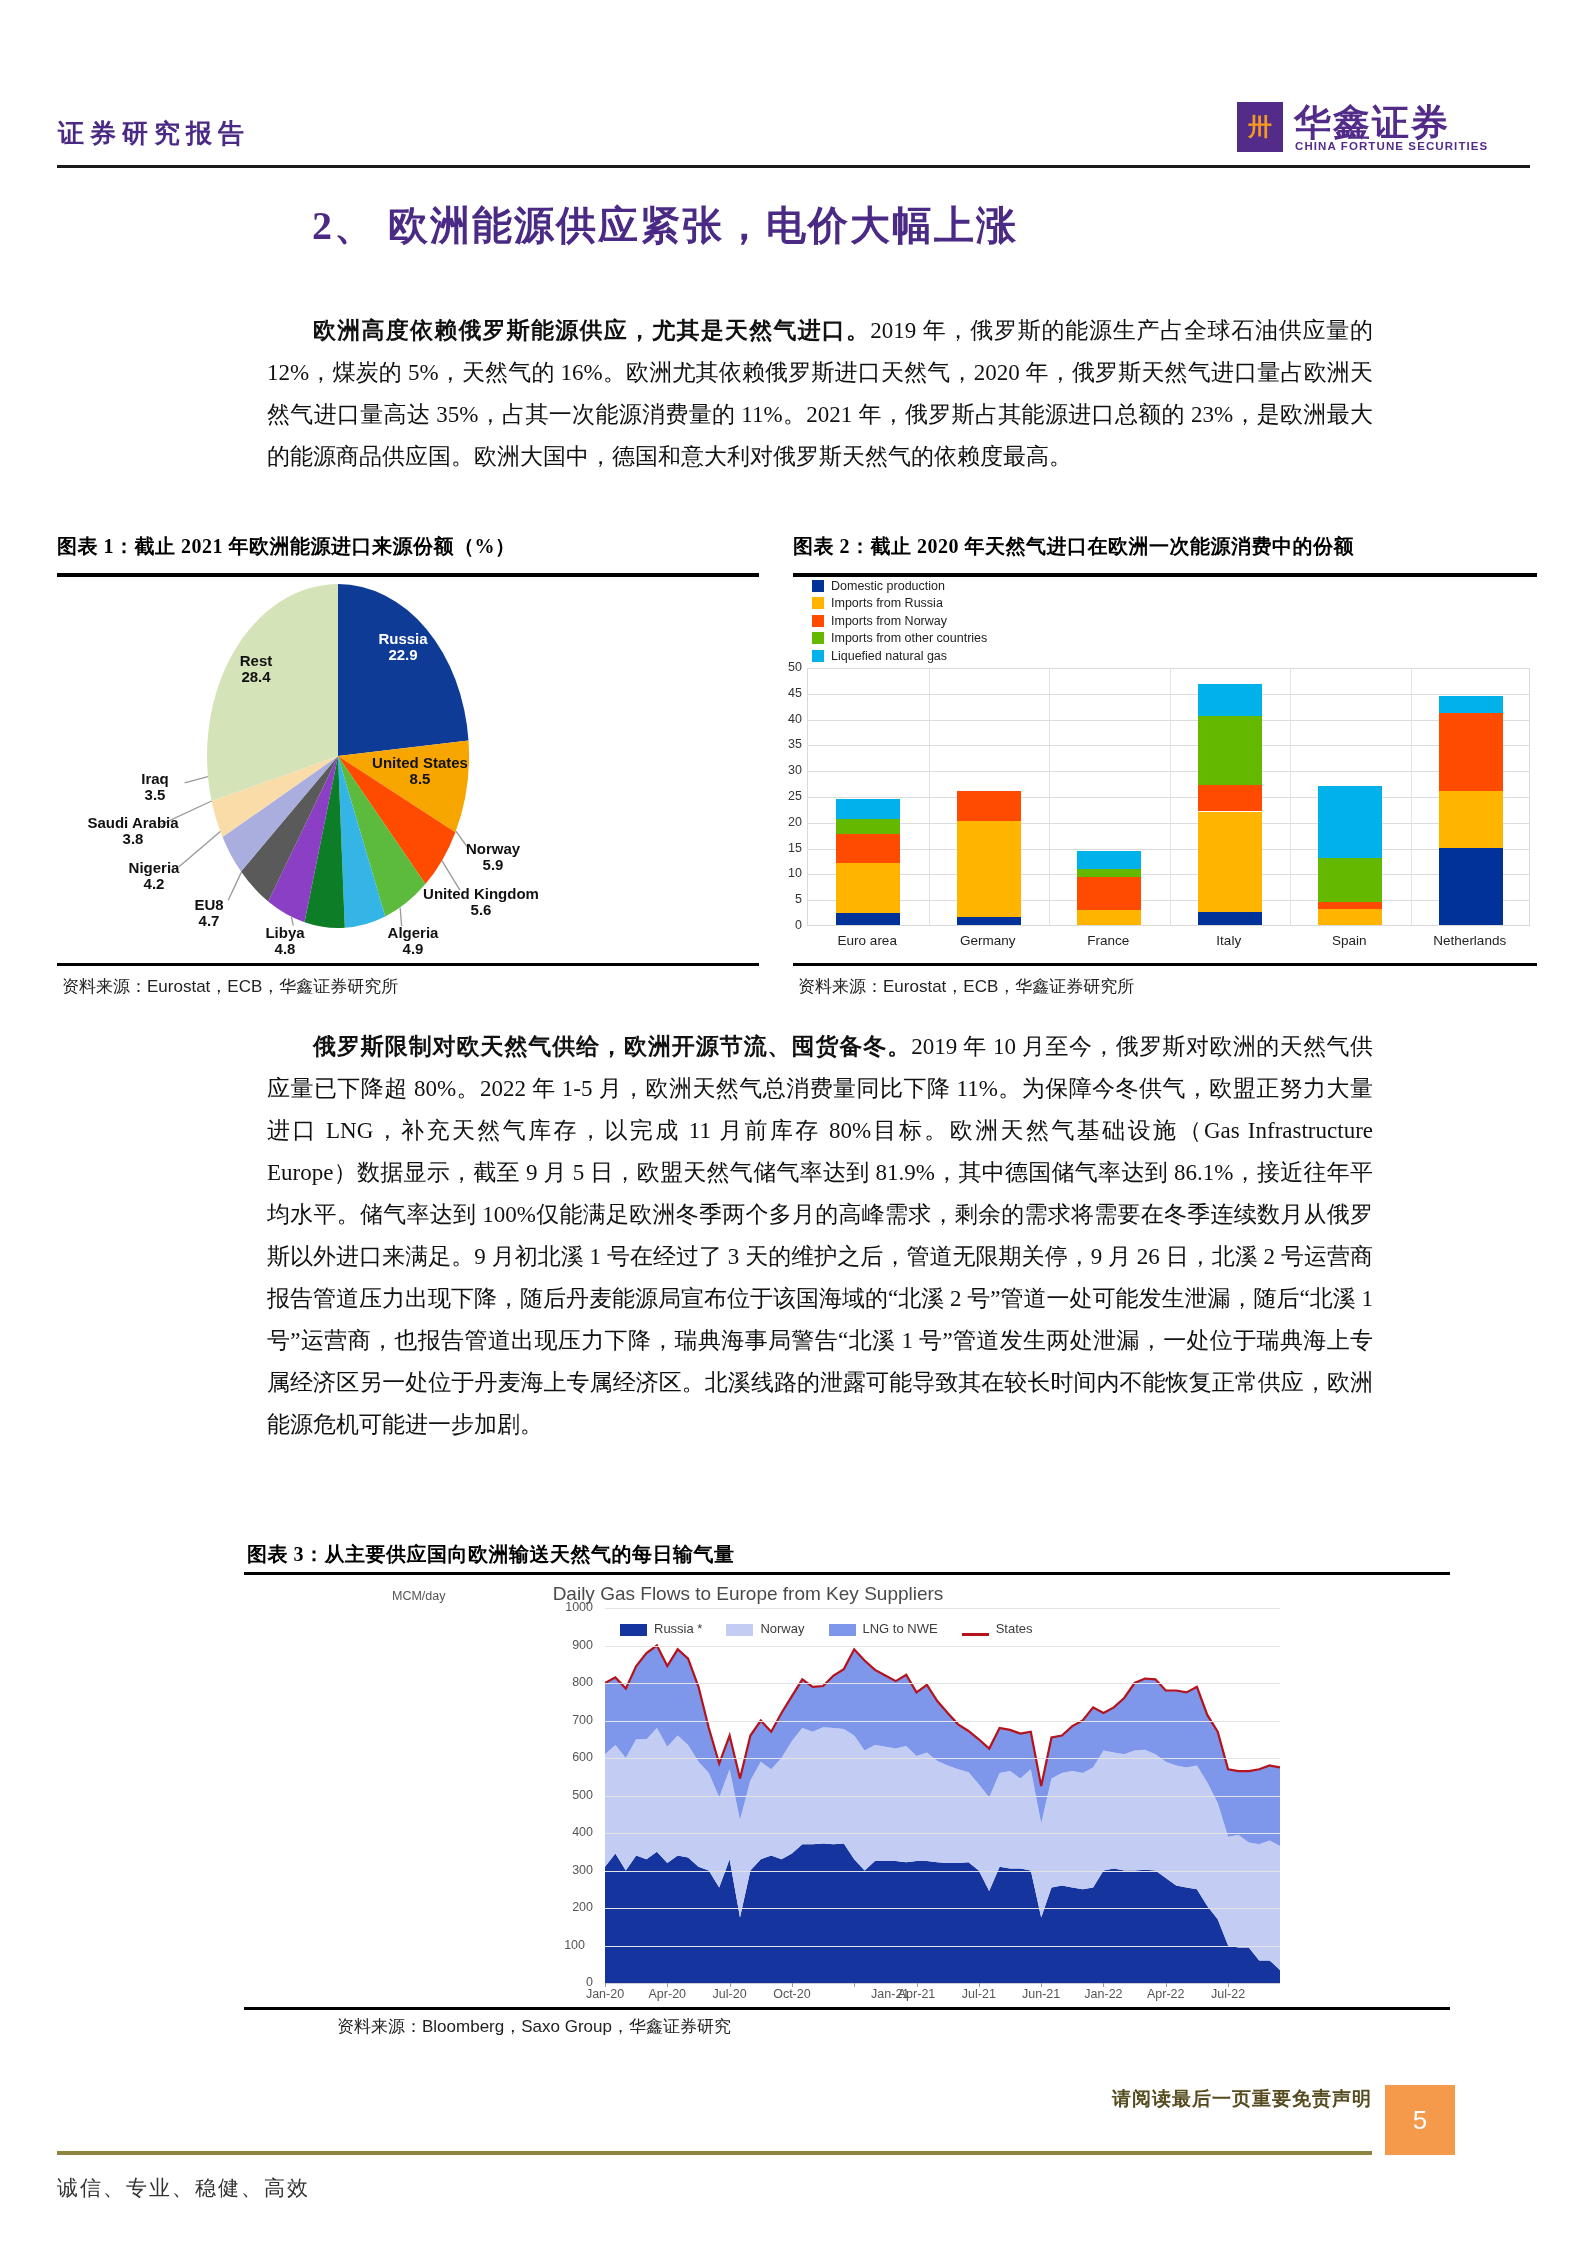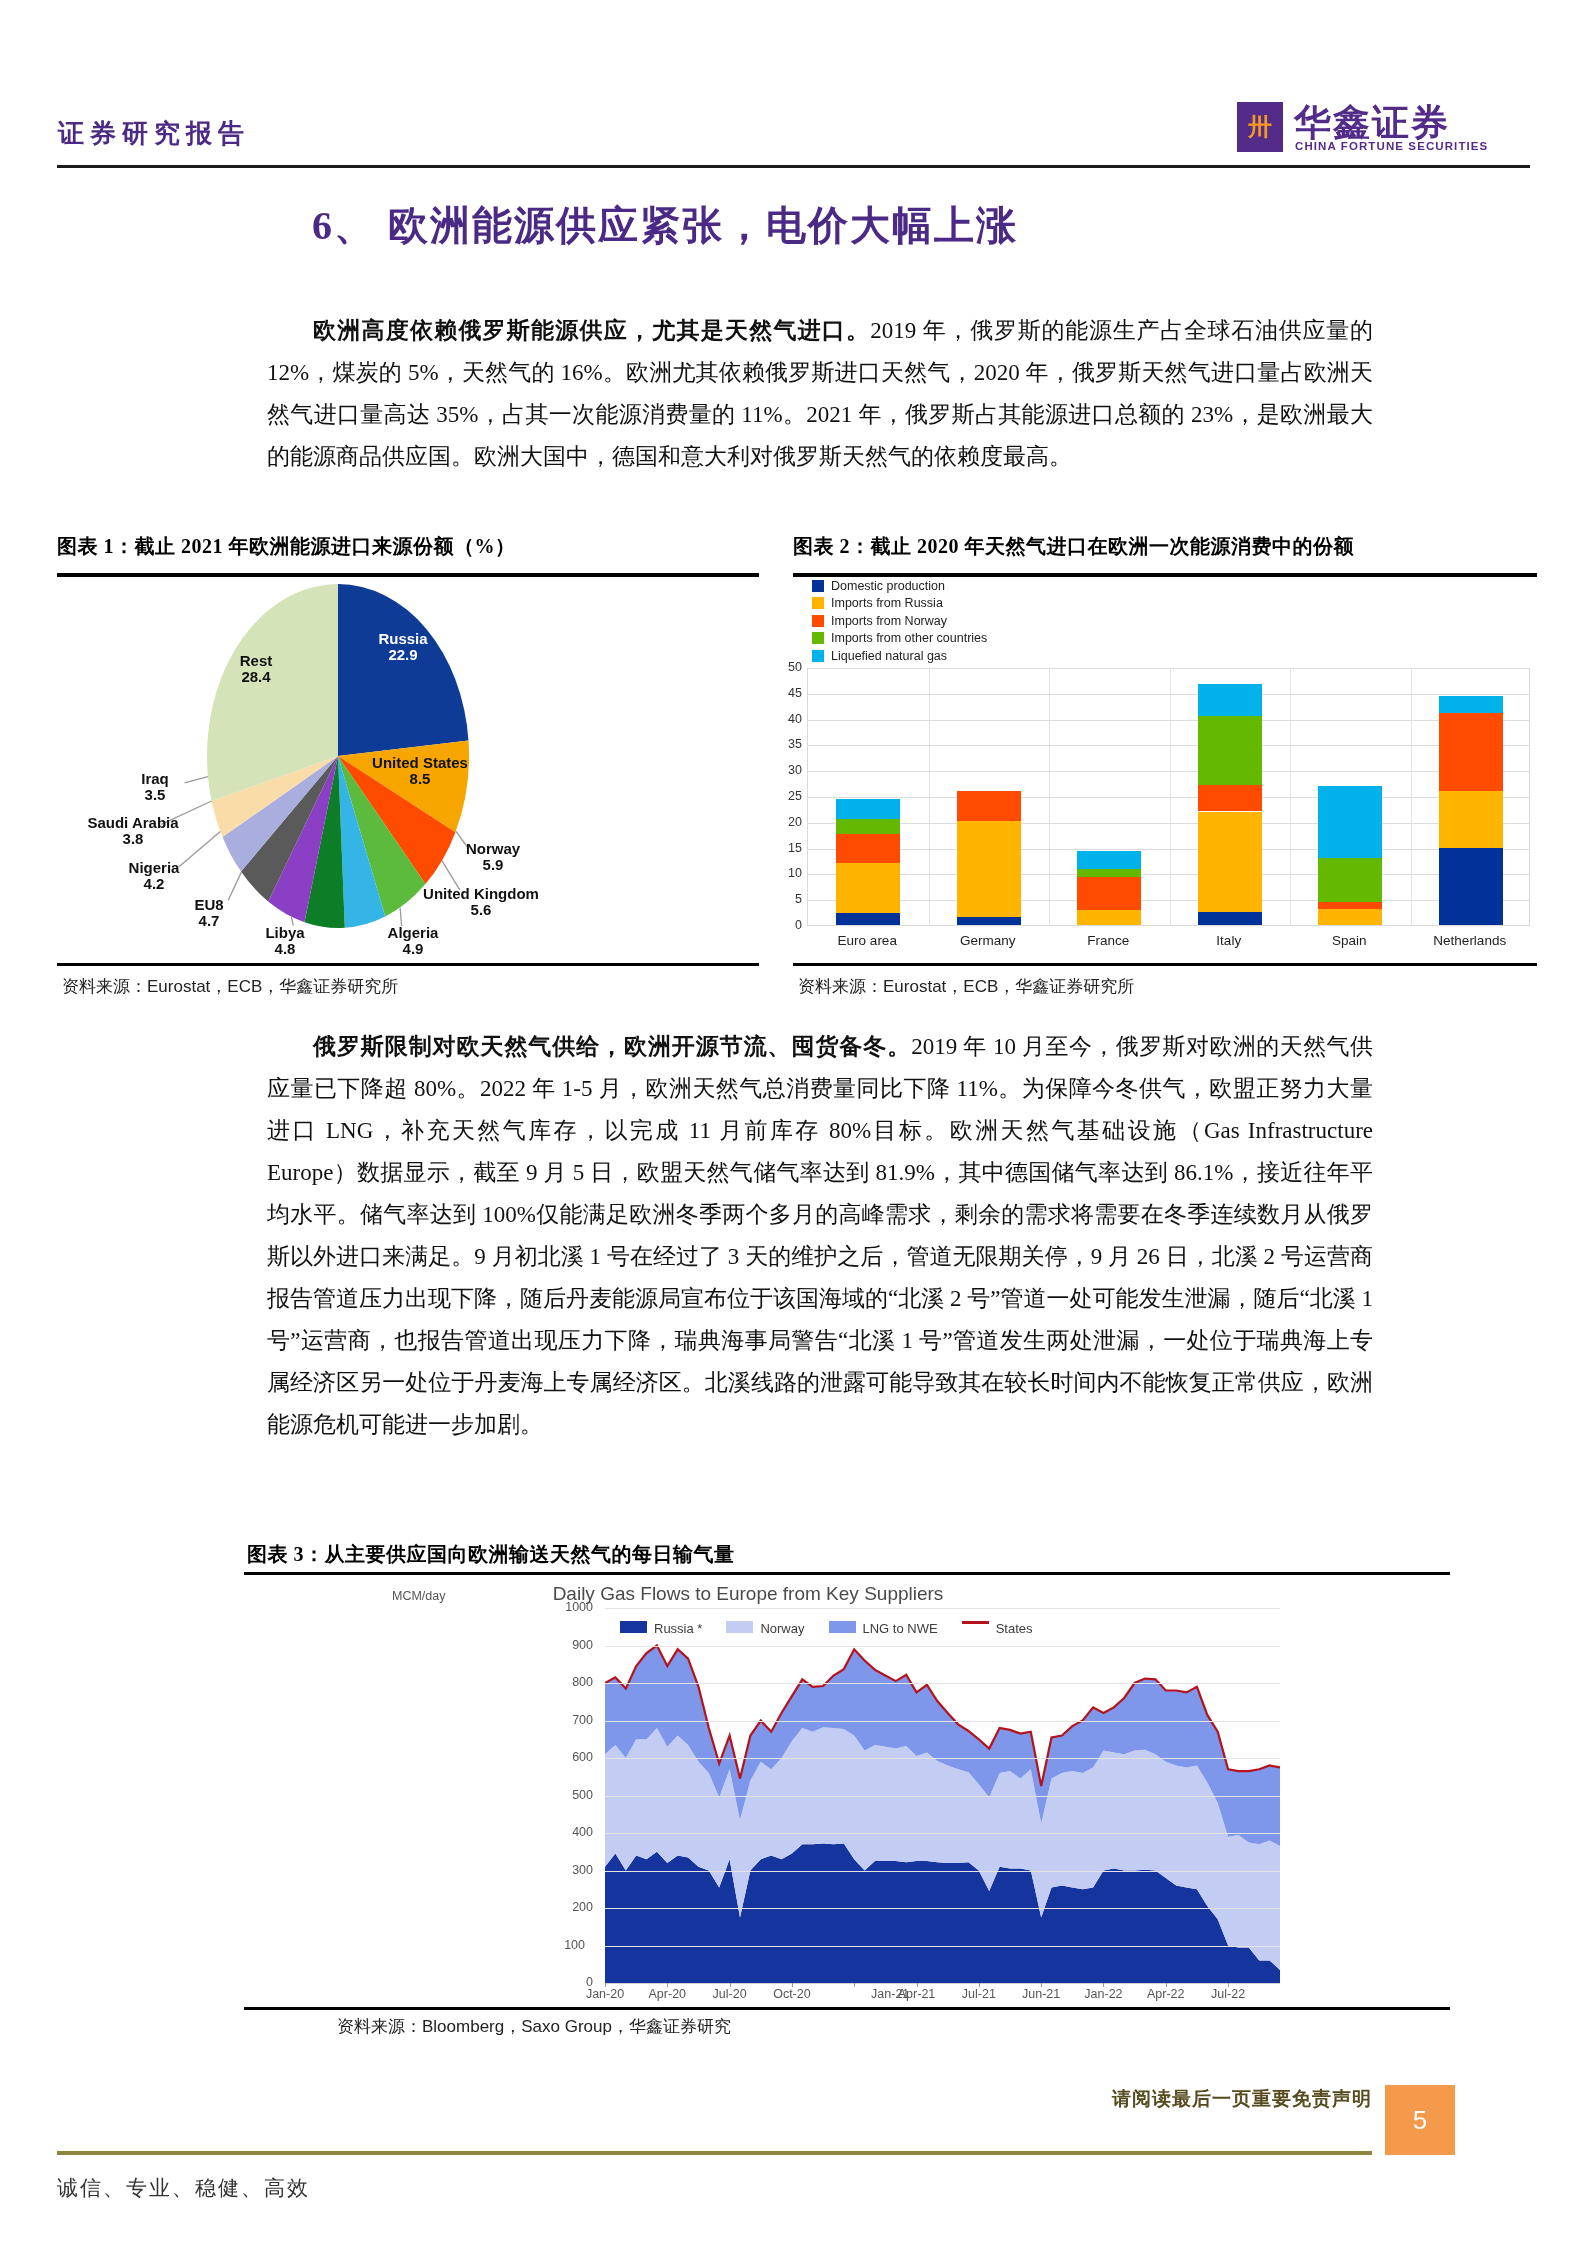--- a/index.html
+++ b/index.html
@@ -54,21 +54,21 @@
 
   #fig3 { left:244px; top:1541px; width:1206px; height:510px; }
   #fig3 .fig-title { position:absolute; left:3px; top:0; }
   #fig3 .fig-rule.top { left:0; top:31px; width:1206px; height:3px; }
   #fig3 .fig-rule.bottom { left:0; top:466px; width:1206px; height:3px; }
   #fig3 .fig-caption { left:93px; top:474px; }
   .area-wrap { position:absolute; left:76px; top:42px; width:996px; height:422px; font-family:"Liberation Sans",sans-serif; }
   .area-title { position:absolute; left:428px; top:0; transform:translateX(-50%); font-size:19px; color:#4a4a4a; white-space:nowrap; }
   .area-units { position:absolute; left:72px; top:6px; font-size:12.5px; color:#555; }
   .area-legend { position:absolute; left:300px; top:38px; display:flex; gap:24px; align-items:center; }
-  .area-legend-item { display:flex; align-items:flex-start; gap:7px; font-size:13px; color:#3c3c3c; }
+  .area-legend-item { display:flex; align-items:flex-end; gap:7px; font-size:13px; color:#3c3c3c; }
   .area-swatch { width:27px; height:12px; }
   .area-swatch.line { height:3px; }
   .area-grid { position:absolute; left:285px; width:675px; height:1px; background:#e4e4e4; }
   .area-ylab { position:absolute; width:60px; text-align:right; font-size:12.5px; color:#555; }
   .area-xlab { position:absolute; top:404px; transform:translateX(-50%); font-size:12.5px; color:#555; white-space:nowrap; }
   .area-tick { position:absolute; top:400px; width:1px; height:4px; background:#9a9a9a; }
   .area-svg { position:absolute; left:285px; top:25px; }
 
   
   .disclaimer { position:absolute; right:215px; top:2086px; font-size:19px; font-weight:bold; color:#554b1e; letter-spacing:1px; }
@@ -82,21 +82,21 @@
 <div class="page">
 
   <div class="report-type">证券研究报告</div>
   <div class="logo-box">
     <span class="logo-glyph">卅</span>
   </div>
   <div class="brand-cn">华鑫证券</div>
   <div class="brand-en">CHINA FORTUNE SECURITIES</div>
   <div class="header-rule"></div>
 
-  <div class="h1">6、 欧洲能源供应紧张，电价大幅上涨</div>
+  <div class="h1">2、 欧洲能源供应紧张，电价大幅上涨</div>
 
   <p class="para" id="para1"><b>欧洲高度依赖俄罗斯能源供应，尤其是天然气进口。</b><span>2019 年，俄罗斯的能源生产占全球石油供应量的 12%，煤炭的 5%，天然气的 16%。欧洲尤其依赖俄罗斯进口天然气，2020 年，俄罗斯天然气进口量占欧洲天然气进口量高达 35%，占其一次能源消费量的 11%。2021 年，俄罗斯占其能源进口总额的 23%，是欧洲最大的能源商品供应国。欧洲大国中，德国和意大利对俄罗斯天然气的依赖度最高。</span></p>
 
   <div class="fig" id="fig1">
     <div class="fig-title">图表 1：截止 2021 年欧洲能源进口来源份额（%）</div>
     <div class="fig-rule top"></div>
     <div class="pie-wrap">
       <svg id="pie-svg" width="702" height="378">
           <path d="M281,173 L281.0,1.0 A131,172 0 0 1 411.5,157.5 Z" fill="#0d3b96"></path>
           <path d="M281,173 L411.5,157.5 A131,172 0 0 1 398.4,249.2 Z" fill="#f7a600"></path>

